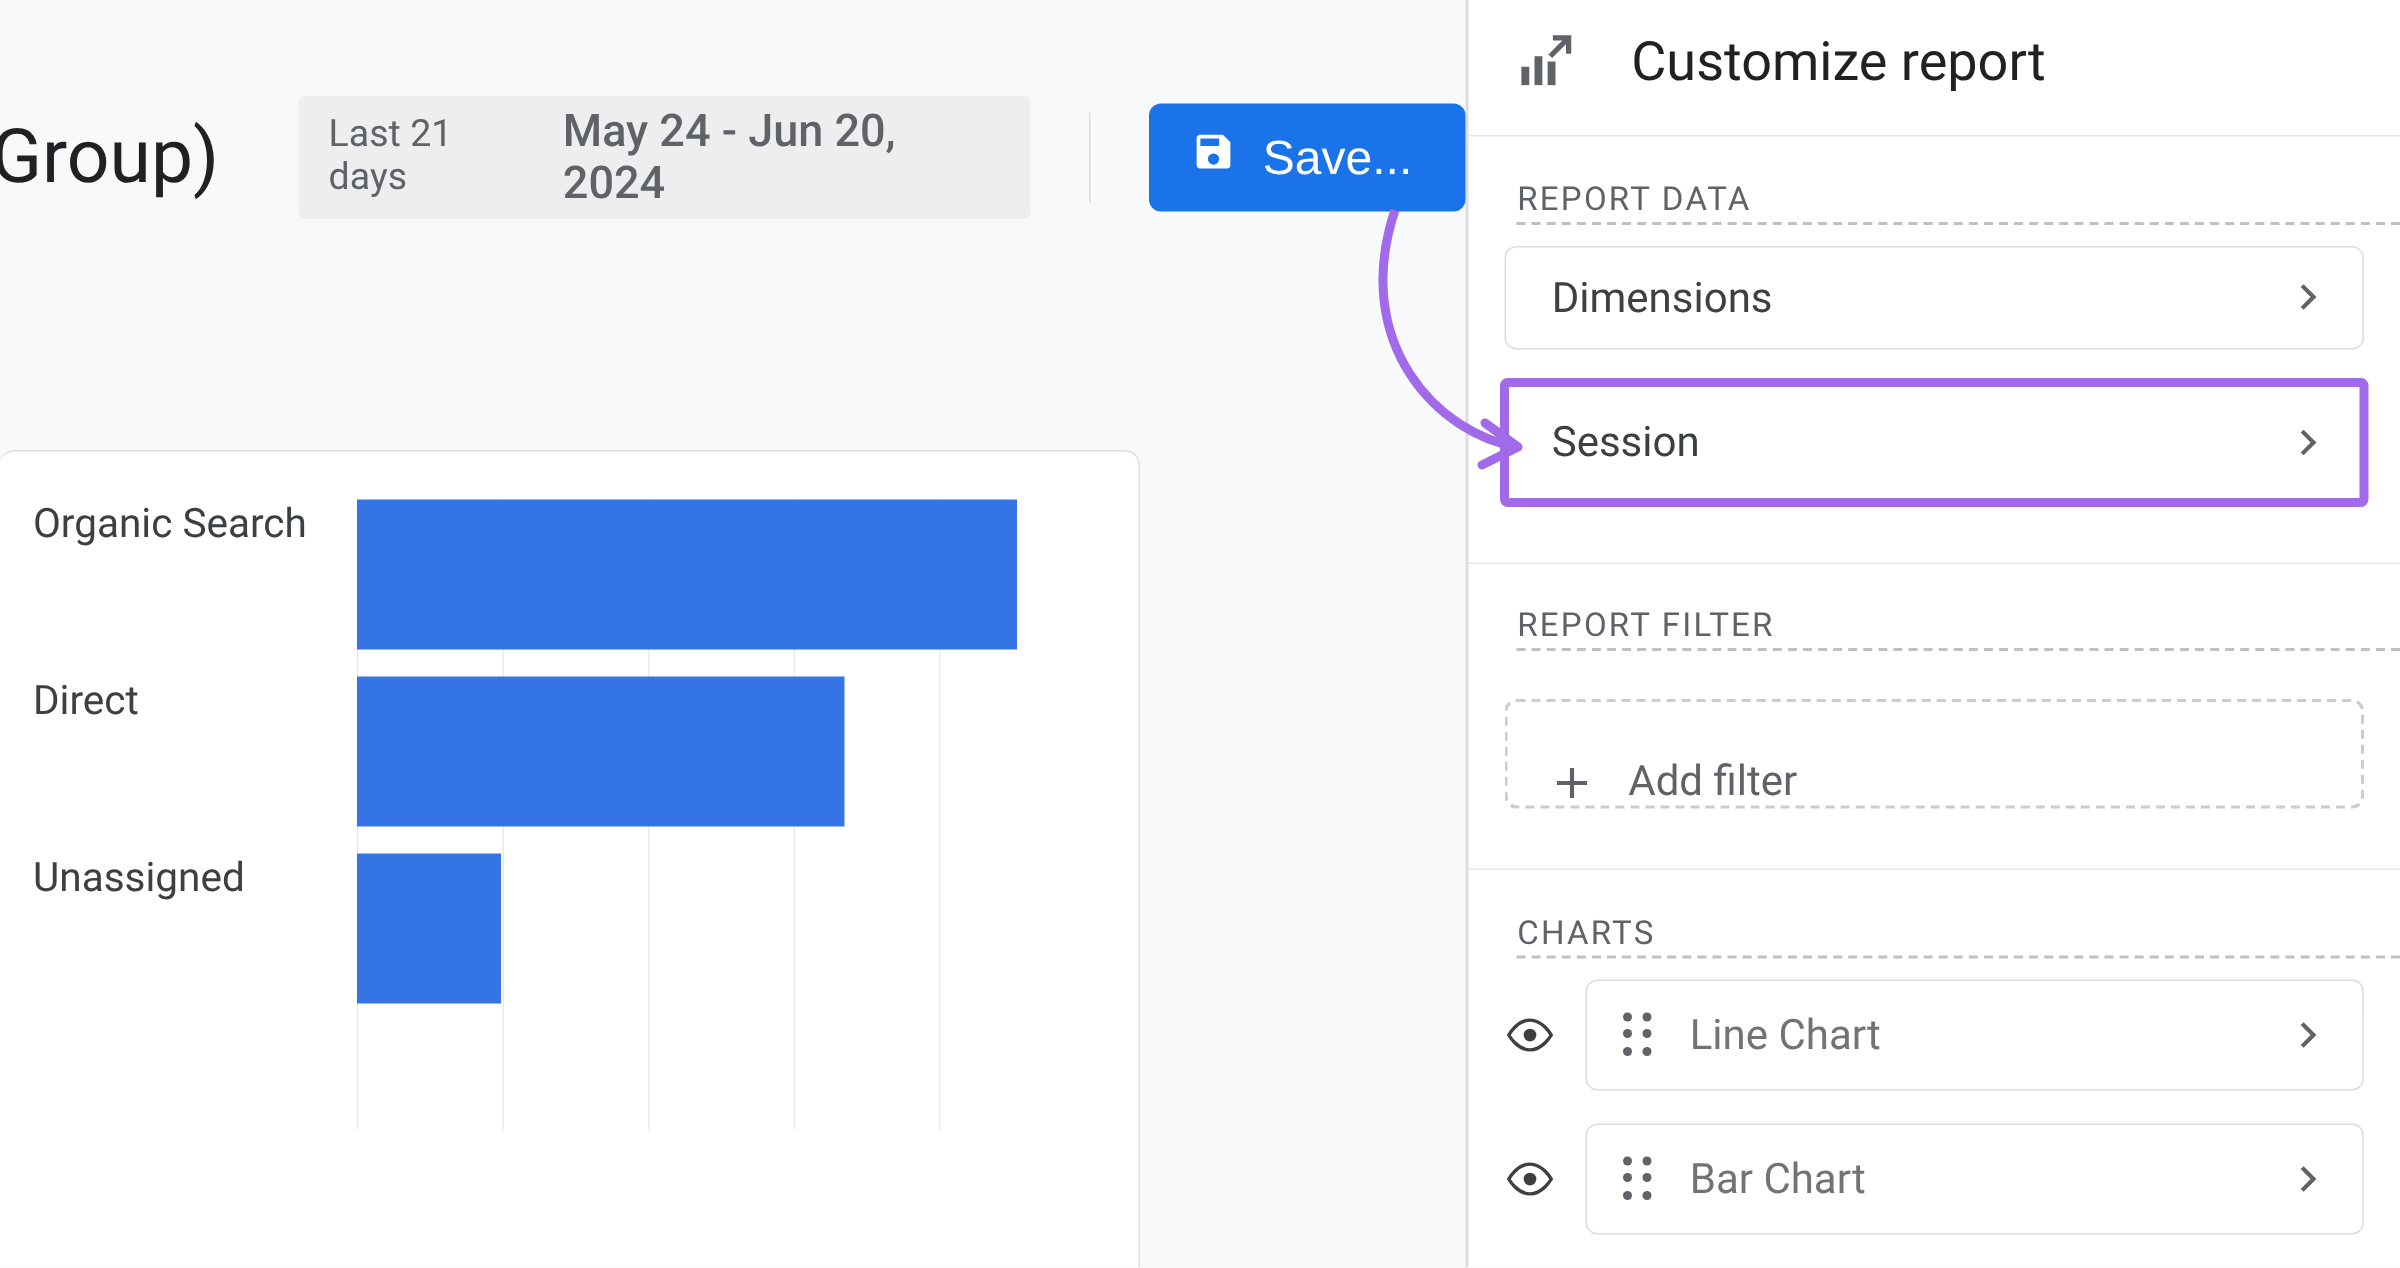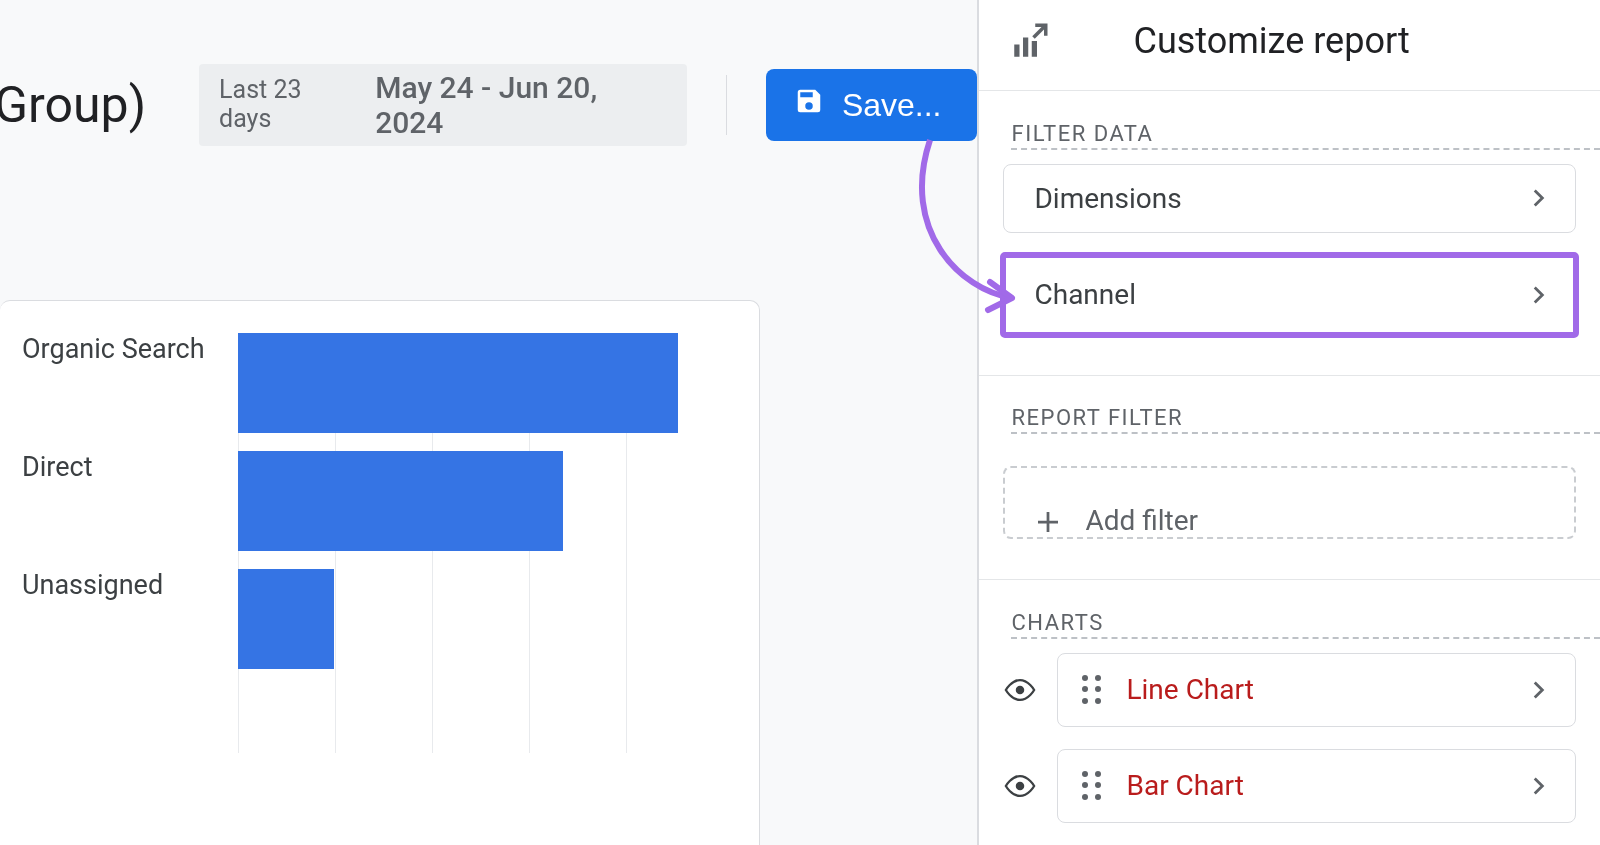--- a/index.html
+++ b/index.html
@@ -133,21 +133,21 @@
     flex-direction: column;
   }
   .side-header {
     display: flex;
     align-items: center;
     gap: 36px;
     padding: 20px 30px 28px 30px;
     border-bottom: 1px solid #e4e6e8;
   }
   .side-header .icon { width: 42px; height: 42px; }
-  .side-header .title { font-size: 36px; color: #202124; margin-left: 46px; }
+  .side-header .title { font-size: 36px; color: #202124; }
 
   .section-label {
     font-size: 22px;
     letter-spacing: 1.5px;
     color: #5f6368;
     margin: 30px 0 14px 32px;
     display: inline-block;
     border-bottom: 2px dashed #bdc1c6;
     padding-bottom: 2px;
   }
@@ -206,36 +206,36 @@
   .chart-pill {
     flex: 1;
     height: 74px;
     border: 1px solid #dadce0;
     border-radius: 8px;
     display: flex;
     align-items: center;
     gap: 22px;
     padding: 0 24px 0 24px;
     font-size: 28px;
-    color: #b91c1c;
+    color: #737373;
     cursor: pointer;
   }
   .drag-dots { width: 22px; height: 30px; display:grid; grid-template-columns:repeat(2,1fr); grid-template-rows:repeat(3,1fr); gap:4px; }
   .drag-dots span { width:6px;height:6px;background:#5f6368;border-radius:50%; }
 </style>
 </head>
 <body>
 
 <div class="main">
 
   <div class="topbar">
     <div class="page-title-fragment">Group)</div>
 
     <div class="daterange-pill">
-      <span class="prefix">Last 23 days</span>
+      <span class="prefix">Last 21 days</span>
       <span class="range">May 24 - Jun 20, 2024</span>
     </div>
 
     <div class="divider-vert"></div>
 
     <button class="save-btn">
       <span>
         <svg viewBox="0 0 24 24">
             <path d="M17 3H5a2 2 0 0 0-2 2v14a2 2 0 0 0 2 2h14a2 2 0 0 0 2-2V7l-4-4zM5 5h10v4H5V5zm7 14a3 3 0 1 1 0-6 3 3 0 0 1 0 6z"></path>
           </svg>
@@ -285,31 +285,31 @@
         <rect x="3" y="14" width="3" height="7" fill="#5f6368"></rect>
         <rect x="8" y="10" width="3" height="11" fill="#5f6368"></rect>
         <rect x="13" y="12" width="3" height="9" fill="#5f6368"></rect>
         <path d="M15 3 l6 0 l0 6" fill="none" stroke="#5f6368" stroke-width="2"></path>
         <path d="M21 3 l-7 7" stroke="#5f6368" stroke-width="2"></path>
       </svg>
     </span>
     <span class="title">Customize report</span>
   </div>
 
-  <span class="section-label">FILTER DATA</span>
+  <span class="section-label">REPORT DATA</span>
 
   <div class="option-row">
     <span>Dimensions</span>
     <svg class="chevron" viewBox="0 0 24 24">
         <path d="M9 5l7 7-7 7"></path>
       </svg>
   </div>
 
   <div class="option-row highlight">
-    <span>Channel</span>
+    <span>Session</span>
     <svg class="chevron" viewBox="0 0 24 24">
         <path d="M9 5l7 7-7 7"></path>
       </svg>
   </div>
 
   <div class="panel-divider"></div>
 
   <span class="section-label">REPORT FILTER</span>
 
   <div class="add-filter">

